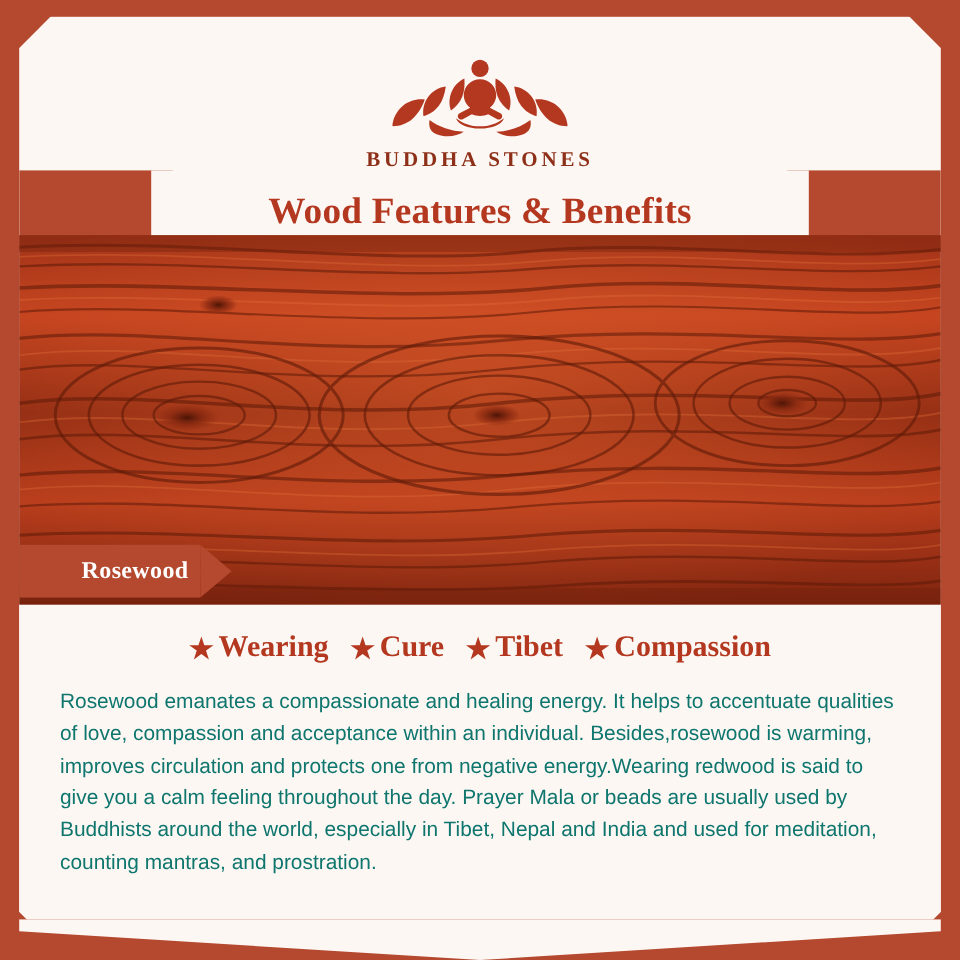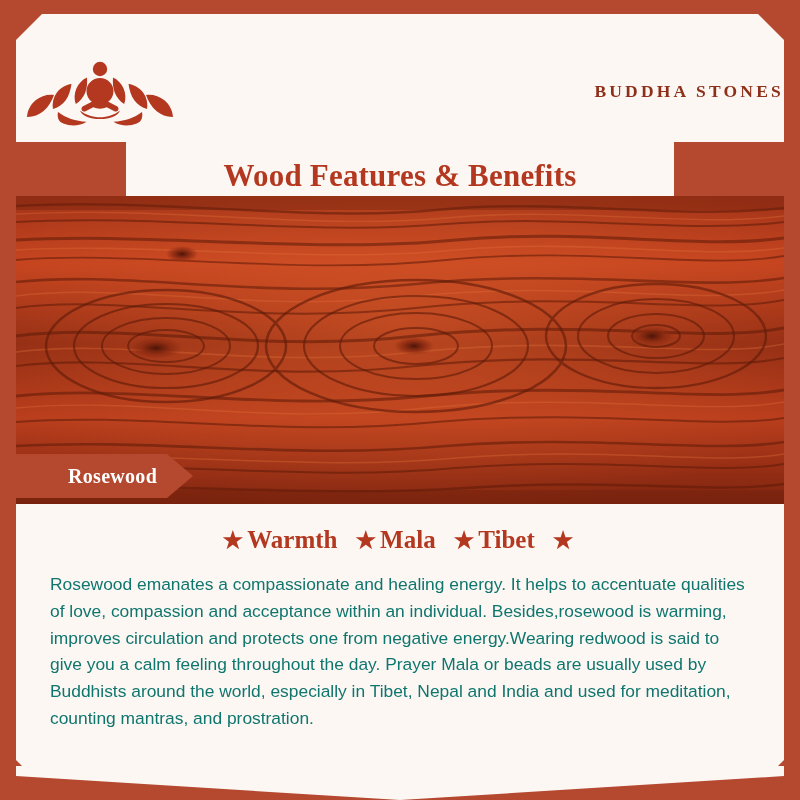--- a/index.html
+++ b/index.html
@@ -63,23 +63,23 @@
   }
 
   
   #brand {
     position: absolute;
     left: 0;
     top: 0;
     width: 768px;
     height: 135px;
     display: flex;
-    flex-direction: row;
-    align-items: center;
-    justify-content: space-between;
+    flex-direction: column;
+    align-items: center;
+    justify-content: center;
     padding-top: 18px;
     box-sizing: border-box;
   }
   #logo-mark {
     width: 168px;
     height: 82px;
     display: block;
   }
   #brand-name {
     margin-top: 2px;
@@ -346,32 +346,33 @@
 
     <div id="wood-label">
       <div class="tag-body">Rosewood</div>
       <div class="tag-point"></div>
     </div>
 
     <div id="text-panel">
       <div id="keywords">
         <span class="kw">
           <span class="star">★</span>
-          <span>Warmth</span>
+          <span>Wearing</span>
         </span>
         <span class="kw">
           <span class="star">★</span>
-          <span>Mala</span>
+          <span>Cure</span>
         </span>
         <span class="kw">
           <span class="star">★</span>
           <span>Tibet</span>
         </span>
         <span class="kw">
           <span class="star">★</span>
+          <span>Compassion</span>
         </span>
       </div>
 
       <p id="body-copy">Rosewood emanates a compassionate and healing energy. It helps to accentuate qualities of love, compassion and acceptance within an individual. Besides,rosewood is warming, improves circulation and protects one from negative energy.Wearing redwood is said to give you a calm feeling throughout the day. Prayer Mala or beads are usually used by Buddhists around the world, especially in Tibet, Nepal and India and used for meditation, counting mantras, and prostration.</p>
     </div>
 
   </div>
 
   <div class="corner tl"></div>
   <div class="corner tr"></div>

